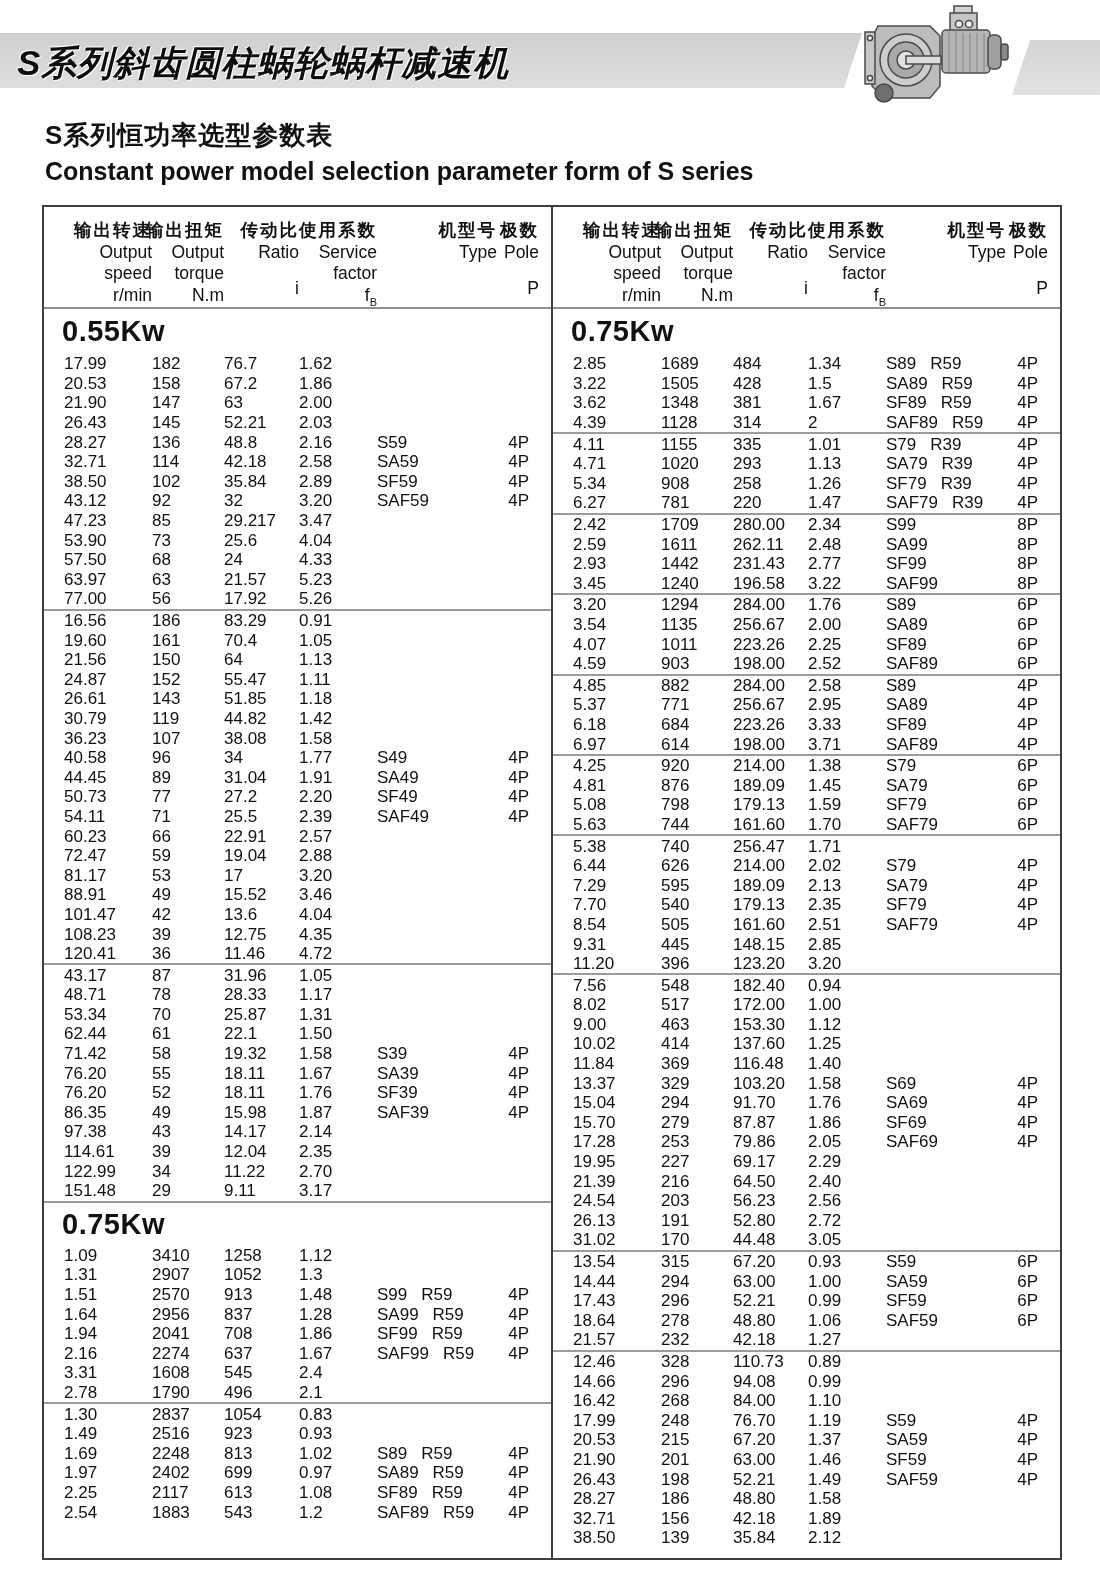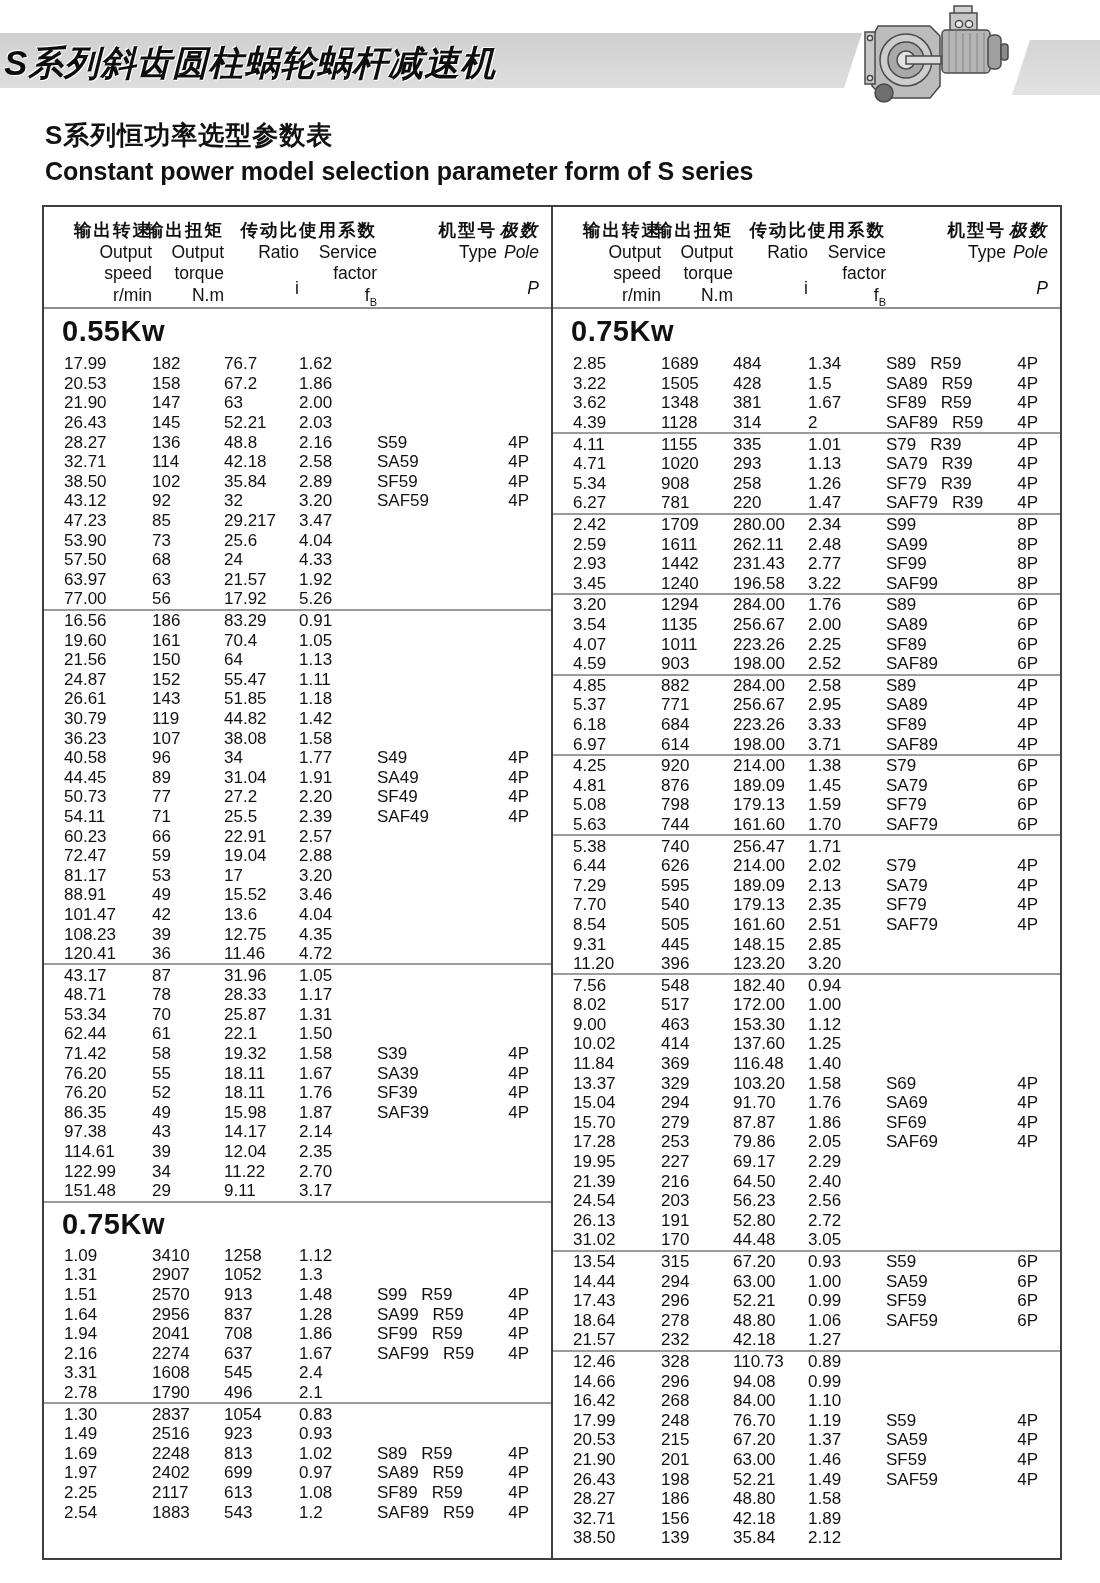--- a/index.html
+++ b/index.html
@@ -8,21 +8,21 @@
   .page { position:relative; width:1100px; height:1583px; background:#fff; overflow:hidden; }
 
   
   .banner { position:absolute; left:0; top:0; width:1100px; height:112px; }
   .band { position:absolute; left:0; top:33px; width:862px; height:55px;
           background:linear-gradient(180deg,#cfcfcf,#dedede);
           clip-path:polygon(0 0,100% 0,calc(100% - 18px) 100%,0 100%); }
   .band-right { position:absolute; left:1012px; top:40px; width:88px; height:55px;
           background:linear-gradient(180deg,#d4d4d4,#e2e2e2);
           clip-path:polygon(18px 0,100% 0,100% 100%,0 100%); }
-  .banner-title { position:absolute; left:4px; top:40px; font-size:35px; font-weight:bold;
+  .banner-title { position:absolute; left:17px; top:40px; font-size:35px; font-weight:bold;
           font-style:italic; letter-spacing:1px; color:#0d0d0d;
           text-shadow:1px 1px 0 #fff,-1px -1px 0 #fff; white-space:nowrap; }
   .gearbox { position:absolute; left:850px; top:0px; }
 
   
   .subtitle-zh { margin:118px 0 0 45px; font-size:26px; font-weight:bold; letter-spacing:1px; }
   .subtitle-en { margin:4px 0 0 45px; font-size:25px; font-weight:bold; }
 
   
   .ptable { position:absolute; left:42px; top:205px; width:1020px; height:1355px;
@@ -40,21 +40,21 @@
                    font-size:29px; font-weight:bold; letter-spacing:0.5px; }
   .sep-top { border-top:2px solid #9b9b9b; }
 
   .row { display:flex; height:19.6px; align-items:center; font-size:17px; line-height:1; }
   .c0 { width:108px; padding-left:20px; }
   .c1 { width:72px; }
   .c2 { width:75px; }
   .c3 { width:78px; }
   .c4 { width:120px; display:flex; column-gap:14px; white-space:nowrap; }
   .c5 { flex:1; text-align:right; padding-right:22px; }
-  .hc.c5 { text-align:right; padding-right:12px;font-style:italic; }
+  .hc.c5 { text-align:right; padding-right:12px; }
 </style>
 </head>
 <body>
 
 <div class="page">
 
   <div class="banner">
     <div class="band"></div>
     <div class="band-right"></div>
     <div class="banner-title">S系列斜齿圆柱蜗轮蜗杆减速机</div>
@@ -218,21 +218,21 @@
             <div class="c1">68</div>
             <div class="c2">24</div>
             <div class="c3">4.33</div>
             <div class="c4"></div>
             <div class="c5"></div>
           </div>
           <div class="row">
             <div class="c0">63.97</div>
             <div class="c1">63</div>
             <div class="c2">21.57</div>
-            <div class="c3">1.92</div>
+            <div class="c3">5.23</div>
             <div class="c4"></div>
             <div class="c5"></div>
           </div>
           <div class="row">
             <div class="c0">77.00</div>
             <div class="c1">56</div>
             <div class="c2">17.92</div>
             <div class="c3">5.26</div>
             <div class="c4"></div>
             <div class="c5"></div>

